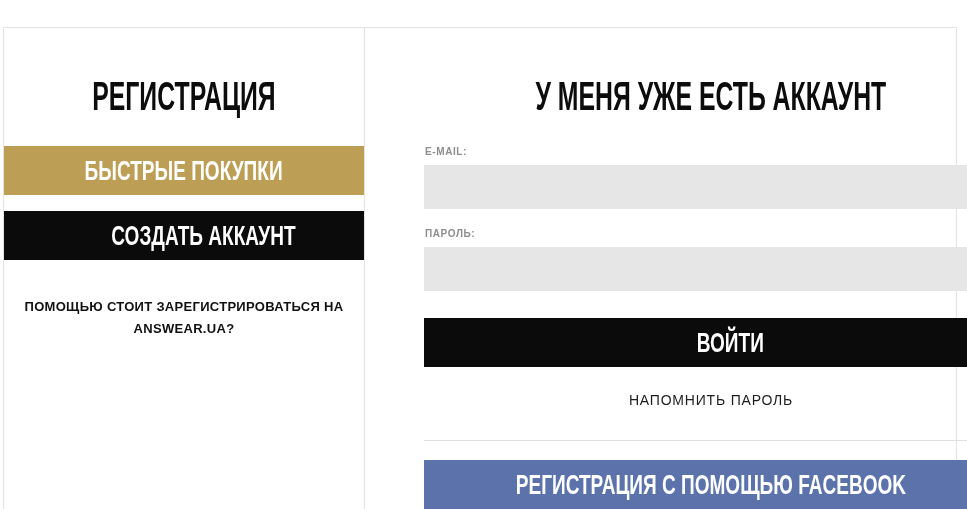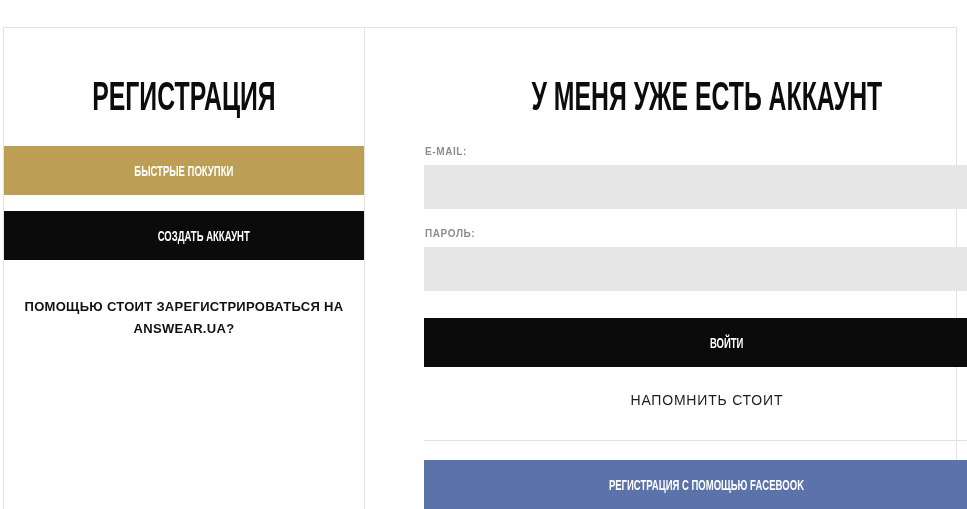--- a/index.html
+++ b/index.html
@@ -27,21 +27,21 @@
   .cond-btn{display:inline-block;transform:scaleX(0.68);transform-origin:center;
     white-space:nowrap;font-weight:bold;}
   h1{font-size:40px;line-height:40px;color:#0c0c0c;font-weight:bold;
     letter-spacing:0;margin-top:48px;text-align:center;}
   .panel-left h1{margin-bottom:26px;}
   .panel-right h1{margin-bottom:30px;}
   .intro{width:370px;margin:0 auto;font-size:14px;line-height:1.6;
     color:var(--text-muted);}
   .btn{display:flex;align-items:center;justify-content:center;
     width:360px;height:49px;border:none;cursor:pointer;color:#fff;
-    font-size:14px;font-family:inherit;}
+    font-size:28px;font-family:inherit;}
   .btn-gold{background:var(--gold);margin:30px auto 16px;}
   .btn-black{background:var(--btn-black);margin:0 auto;padding-left:39px;}
   .why-link{display:inline-block;margin-top:36px;max-width:340px;
     font-size:13px;font-weight:bold;line-height:1.7;color:#111;
     text-decoration:none;letter-spacing:.3px;}
   .field-label{display:block;font-size:10px;font-weight:bold;
     letter-spacing:.6px;color:var(--label);margin:0 0 8px 1px;}
   .email-label{margin-top:3px;}
   .text-input{display:block;width:100%;height:44px;background:var(--input-bg);
     border:none;outline:none;margin-bottom:19px;padding:0 12px;
@@ -85,21 +85,21 @@
 
       <label class="field-label">ПАРОЛЬ:</label>
       <input type="password" class="text-input" value="" style="">
 
       <button class="btn btn-black btn-login">
         <span class="cond-btn">ВОЙТИ</span>
       </button>
     </form>
 
     <div class="remind-row">
-      <a href="#" class="remind-link">НАПОМНИТЬ СТОИТ</a>
+      <a href="#" class="remind-link">НАПОМНИТЬ ПАРОЛЬ</a>
     </div>
 
     <hr class="divider">
 
     <button class="btn btn-fb">
       <span class="cond-btn">РЕГИСТРАЦИЯ С ПОМОЩЬЮ FACEBOOK</span>
     </button>
   </section>
 
 </div>

